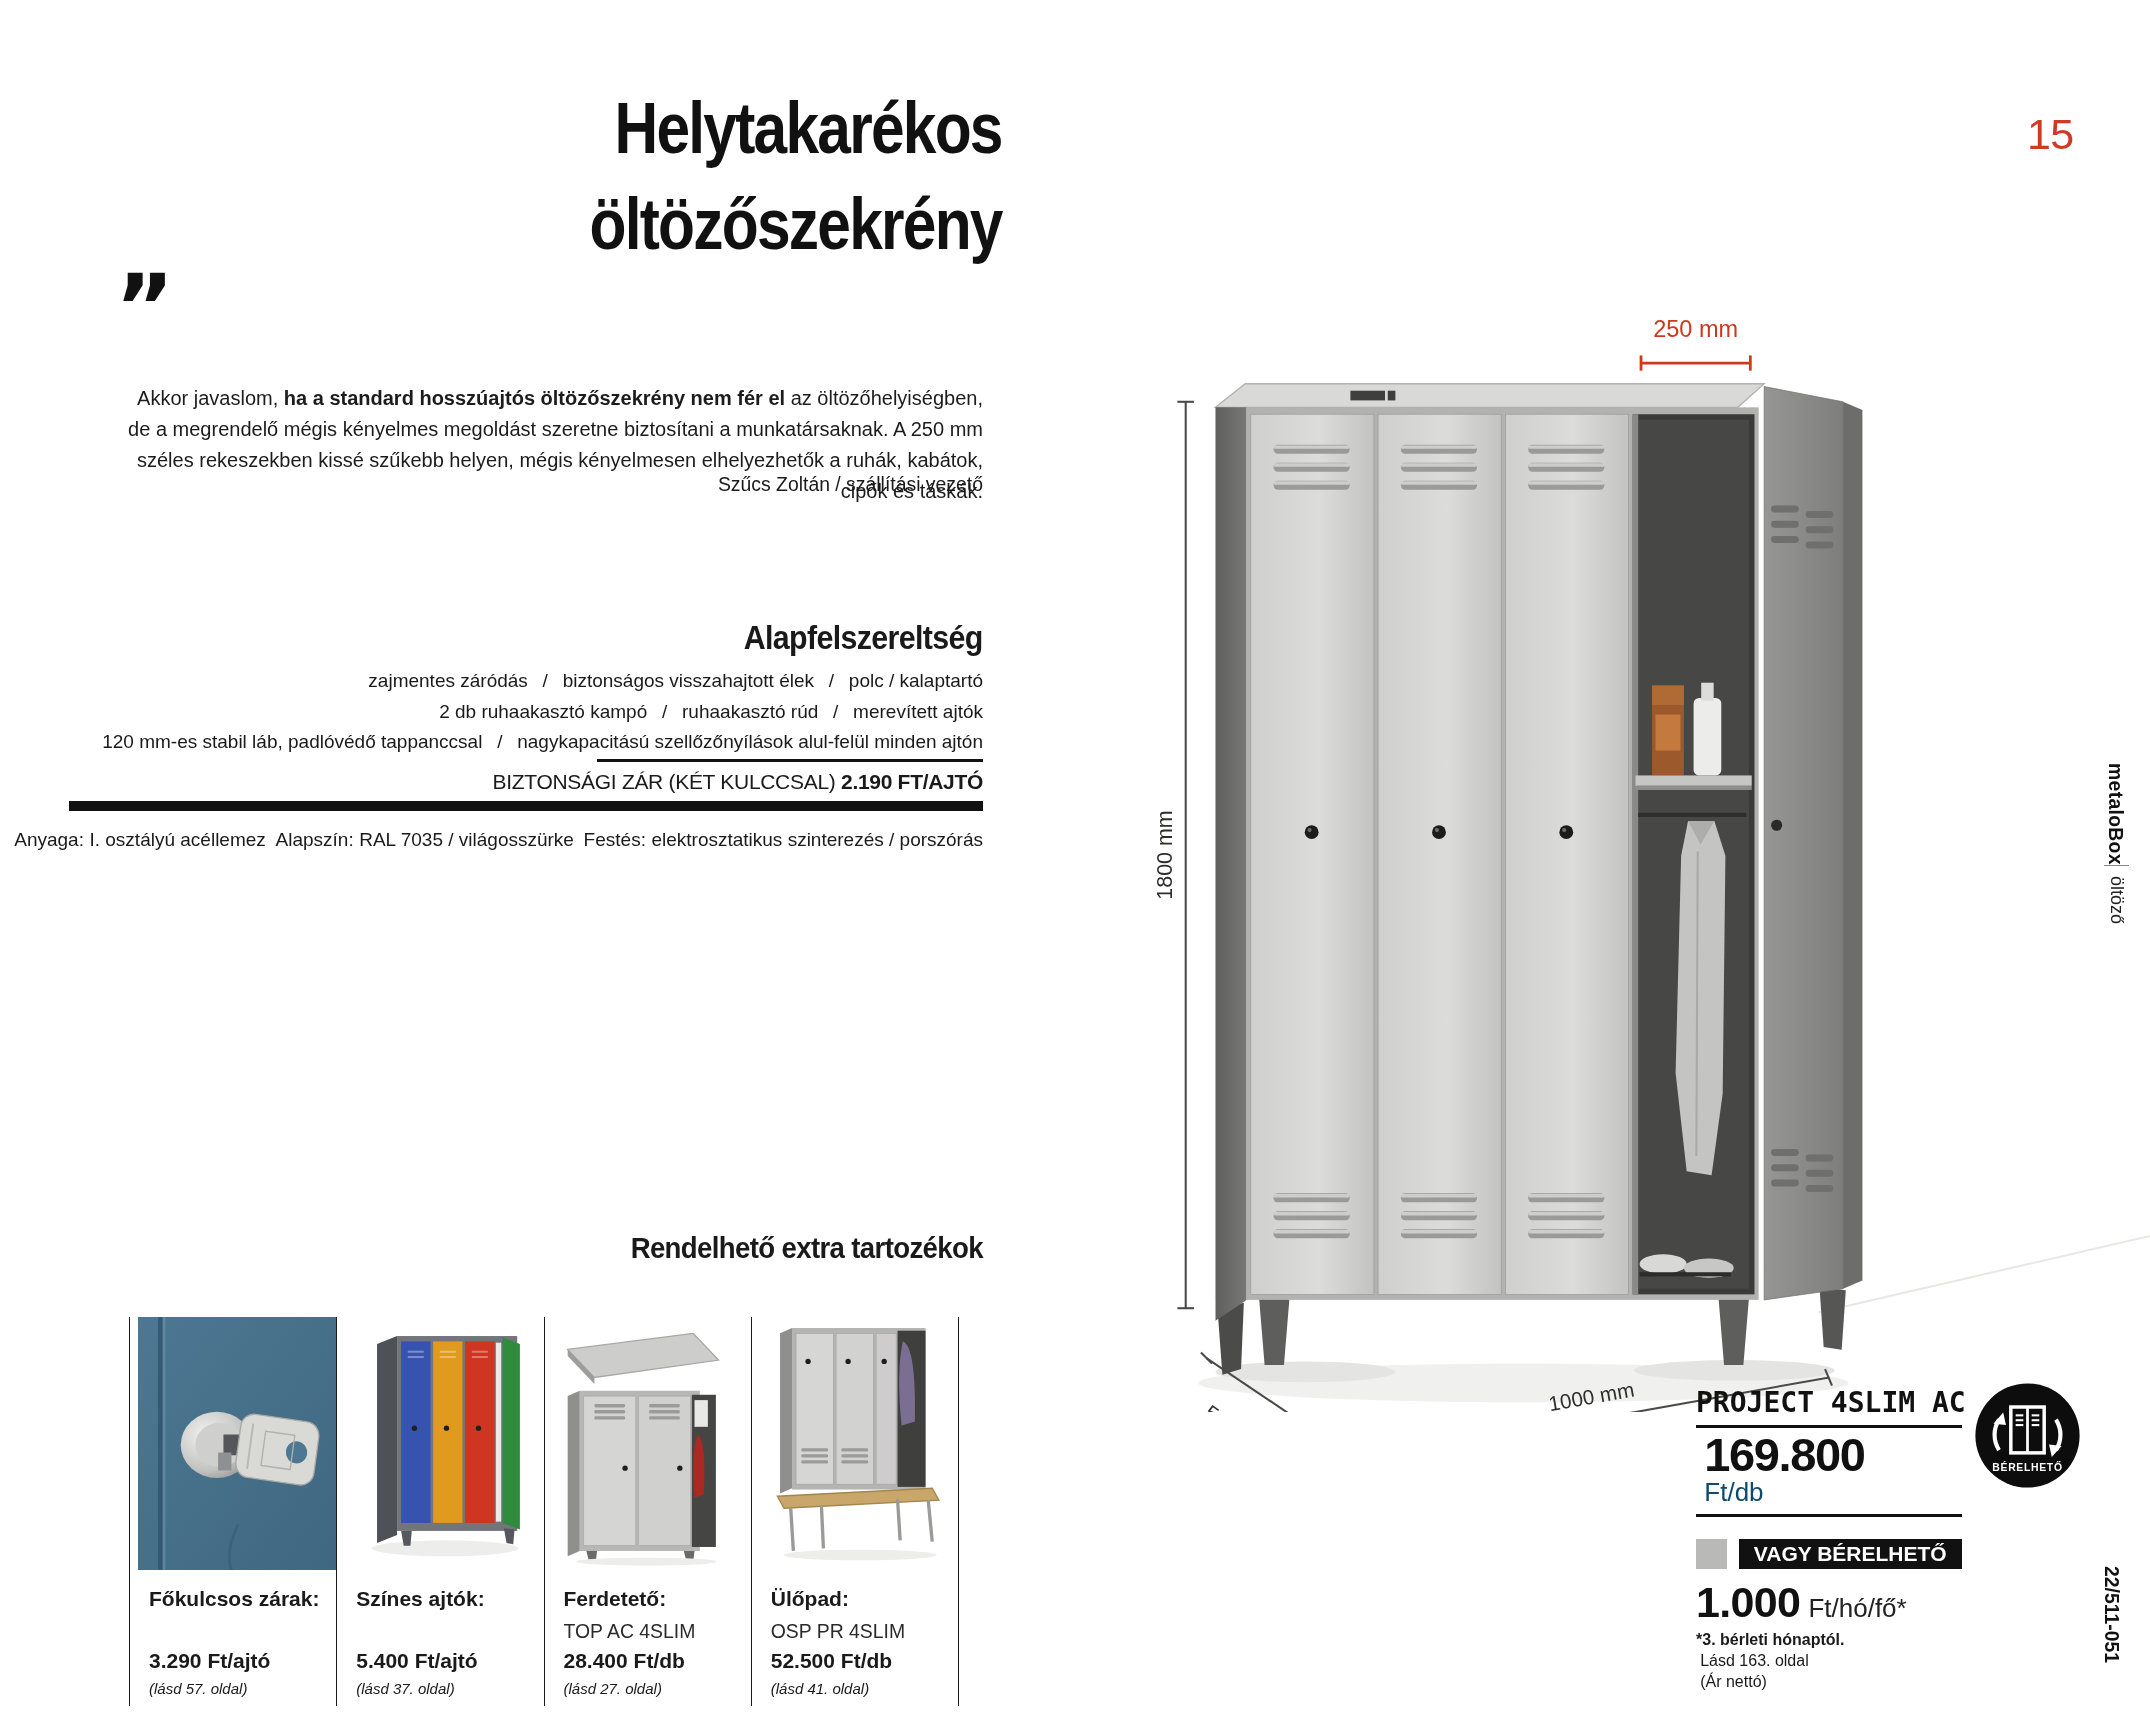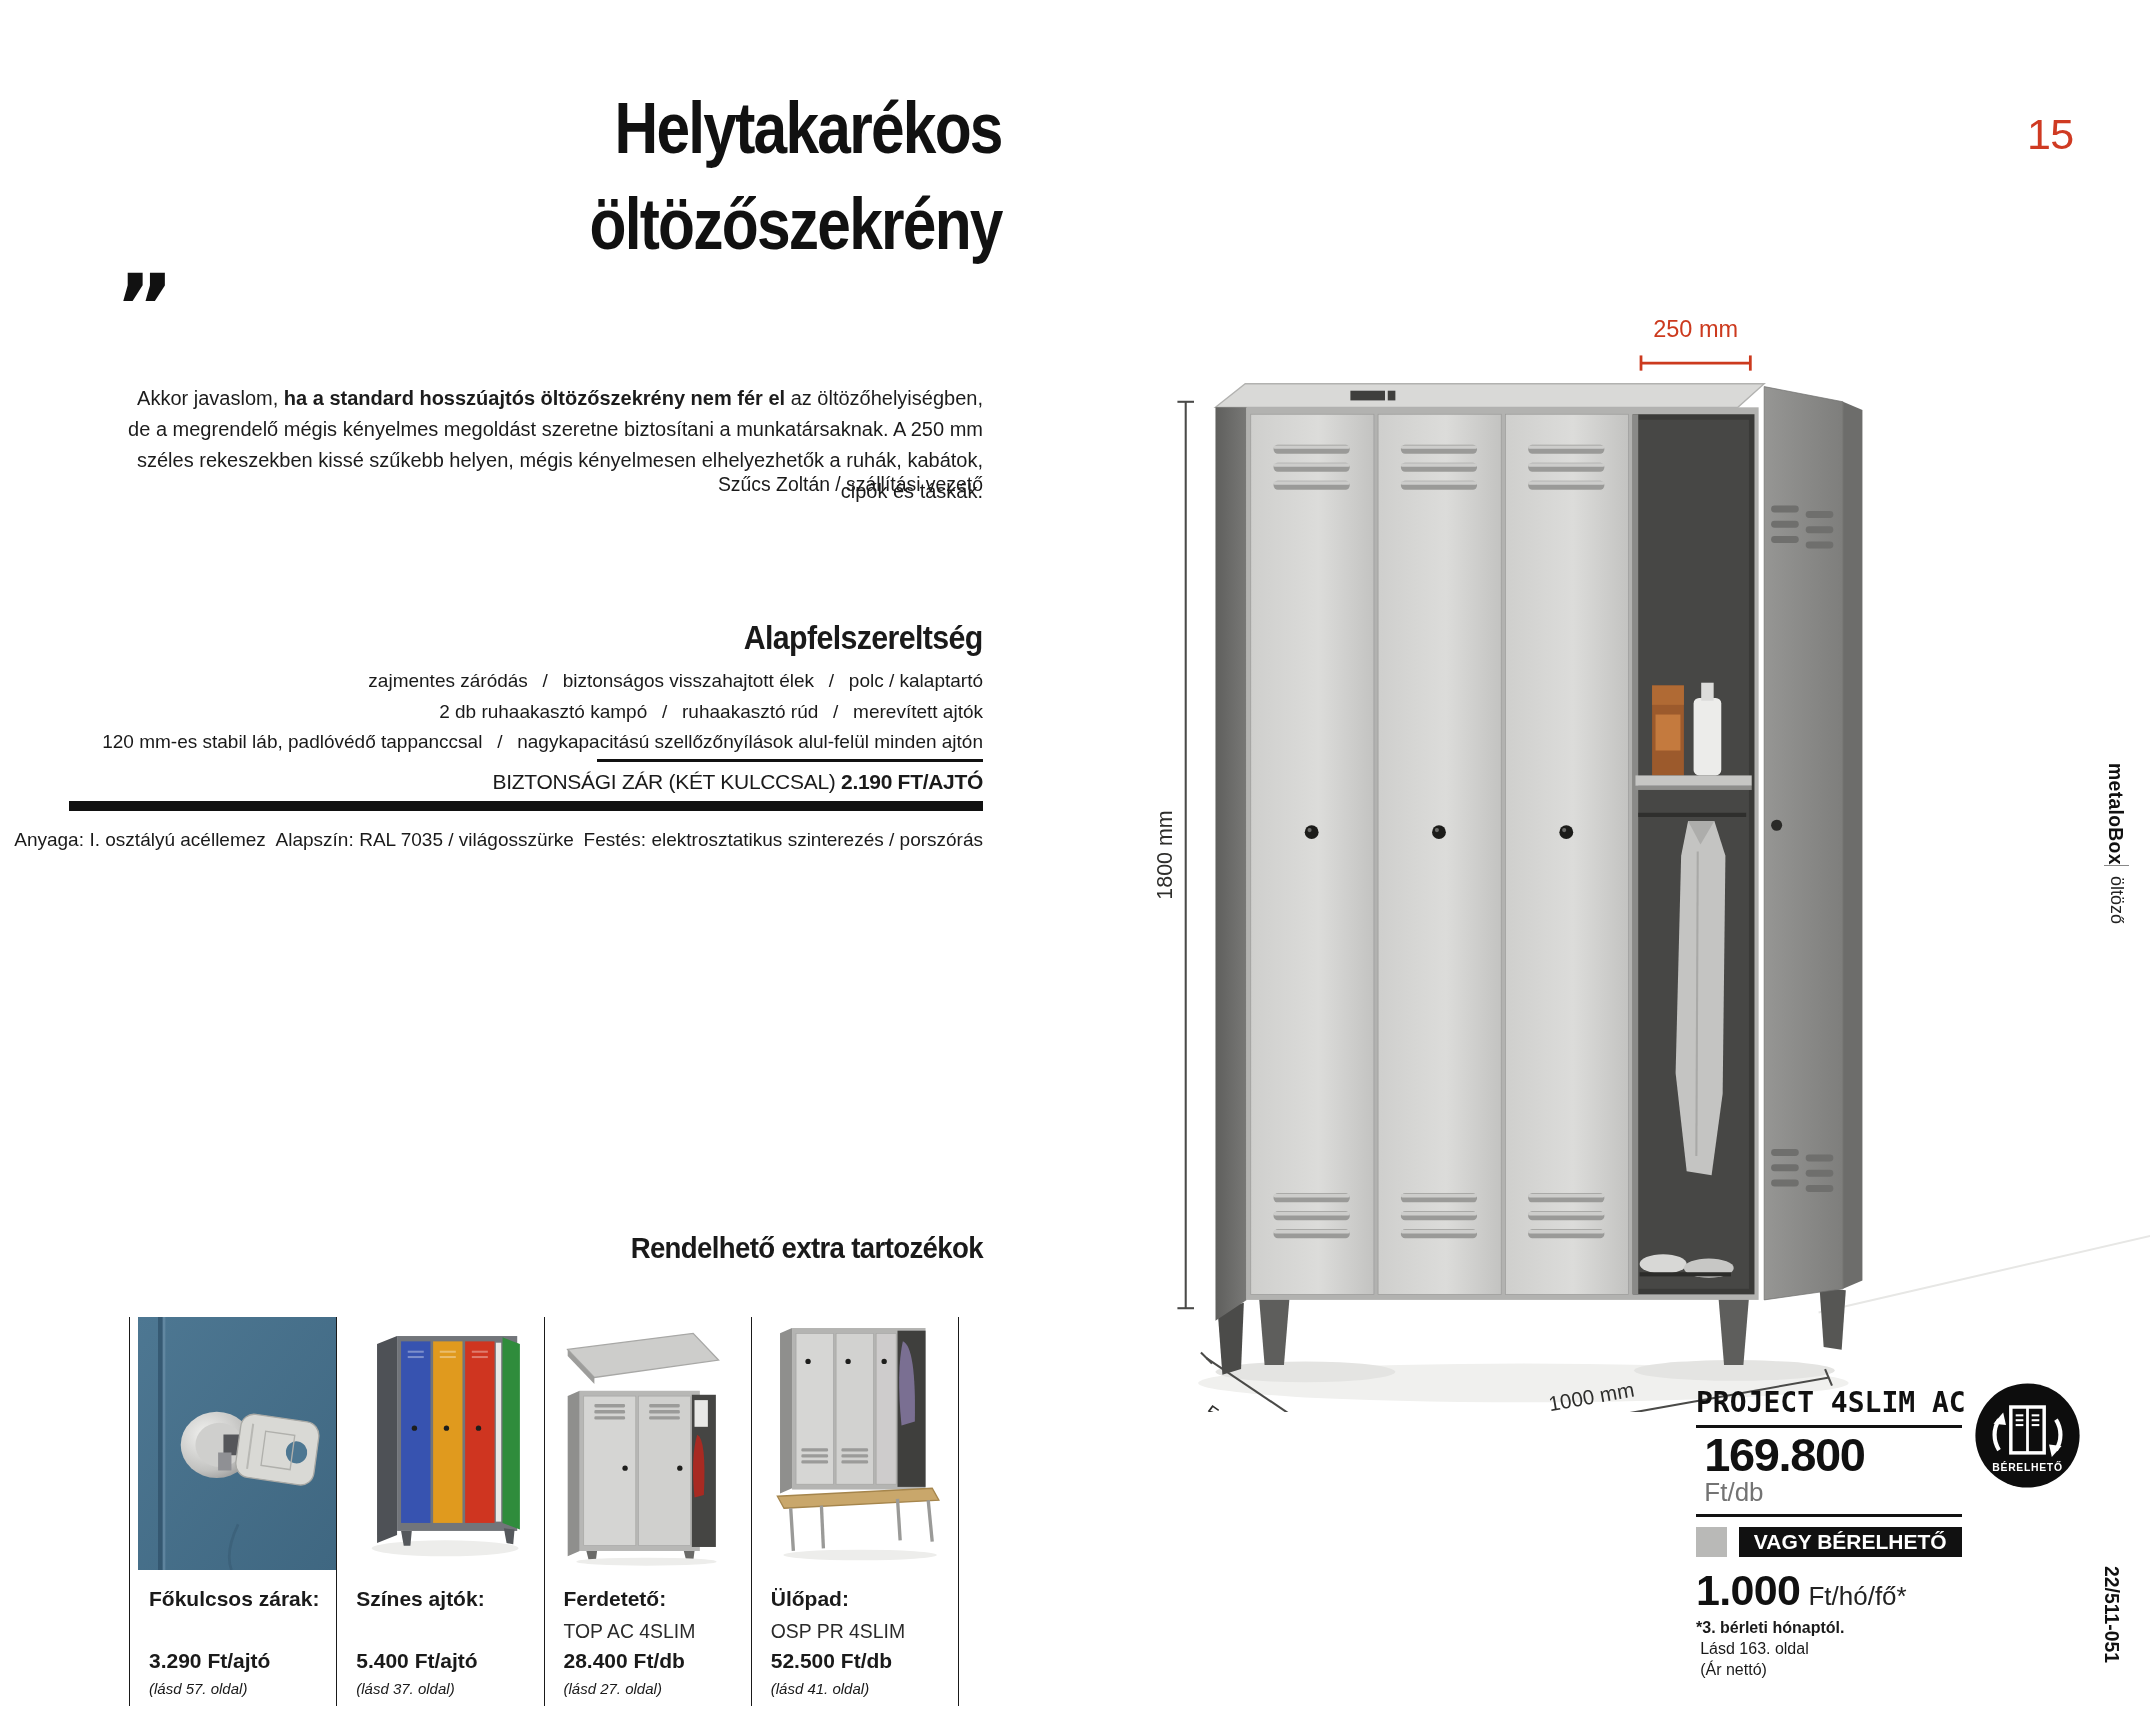--- a/index.html
+++ b/index.html
@@ -47,22 +47,22 @@
   .locker-svg{left:1108px;top:298px;width:810px;height:1114px;}
   .floor-seam{left:1814px;top:1271px;width:360px;height:2.1px;background:#e7e7e5;
               transform:rotate(-13deg);}
 
   .product{left:1696px;top:1386px;width:266px;}
   .p-name{font-family:"DejaVu Sans Mono",monospace;font-weight:bold;font-size:28px;
           letter-spacing:0px;white-space:nowrap;color:#111;}
   .p-rule{height:2.8px;background:#111;margin-top:6.2px;}
   .p-price-row{margin-top:4.8px;display:flex;align-items:baseline;flex-direction:column;}
   .p-price{font-size:47px;font-weight:bold;letter-spacing:-1.4px;line-height:44px;color:#111;}
-  .p-unit{font-size:26px;margin-left:8.3px;color:#737373;}
-  .p-banner{margin-top:10px;height:30.5px;display:flex;gap:12px;}
+  .p-unit{font-size:26px;margin-left:8.3px;color:#0c4a6e;}
+  .p-banner{margin-top:22px;height:30.5px;display:flex;gap:12px;}
   .p-banner .sq{width:30.5px;height:30.5px;background:#b9b9b7;}
   .p-banner .bar{flex:1;background:#111;color:#fff;font-size:21px;font-weight:bold;
                  display:flex;align-items:center;justify-content:center;letter-spacing:0;}
   .p-rent-row{margin-top:12.5px;display:flex;align-items:baseline;}
   .p-rent{font-size:43px;font-weight:bold;letter-spacing:-0.7px;line-height:40px;color:#111;}
   .p-rent-unit{font-size:26px;margin-left:8.3px;color:#222;}
   .p-note1{margin-top:5.5px;font-size:16px;font-weight:bold;line-height:21px;}
   .p-note{font-size:16px;line-height:21px;margin-left:4.2px;}
 
   .badge{left:1974px;top:1382px;width:107px;height:107px;}

